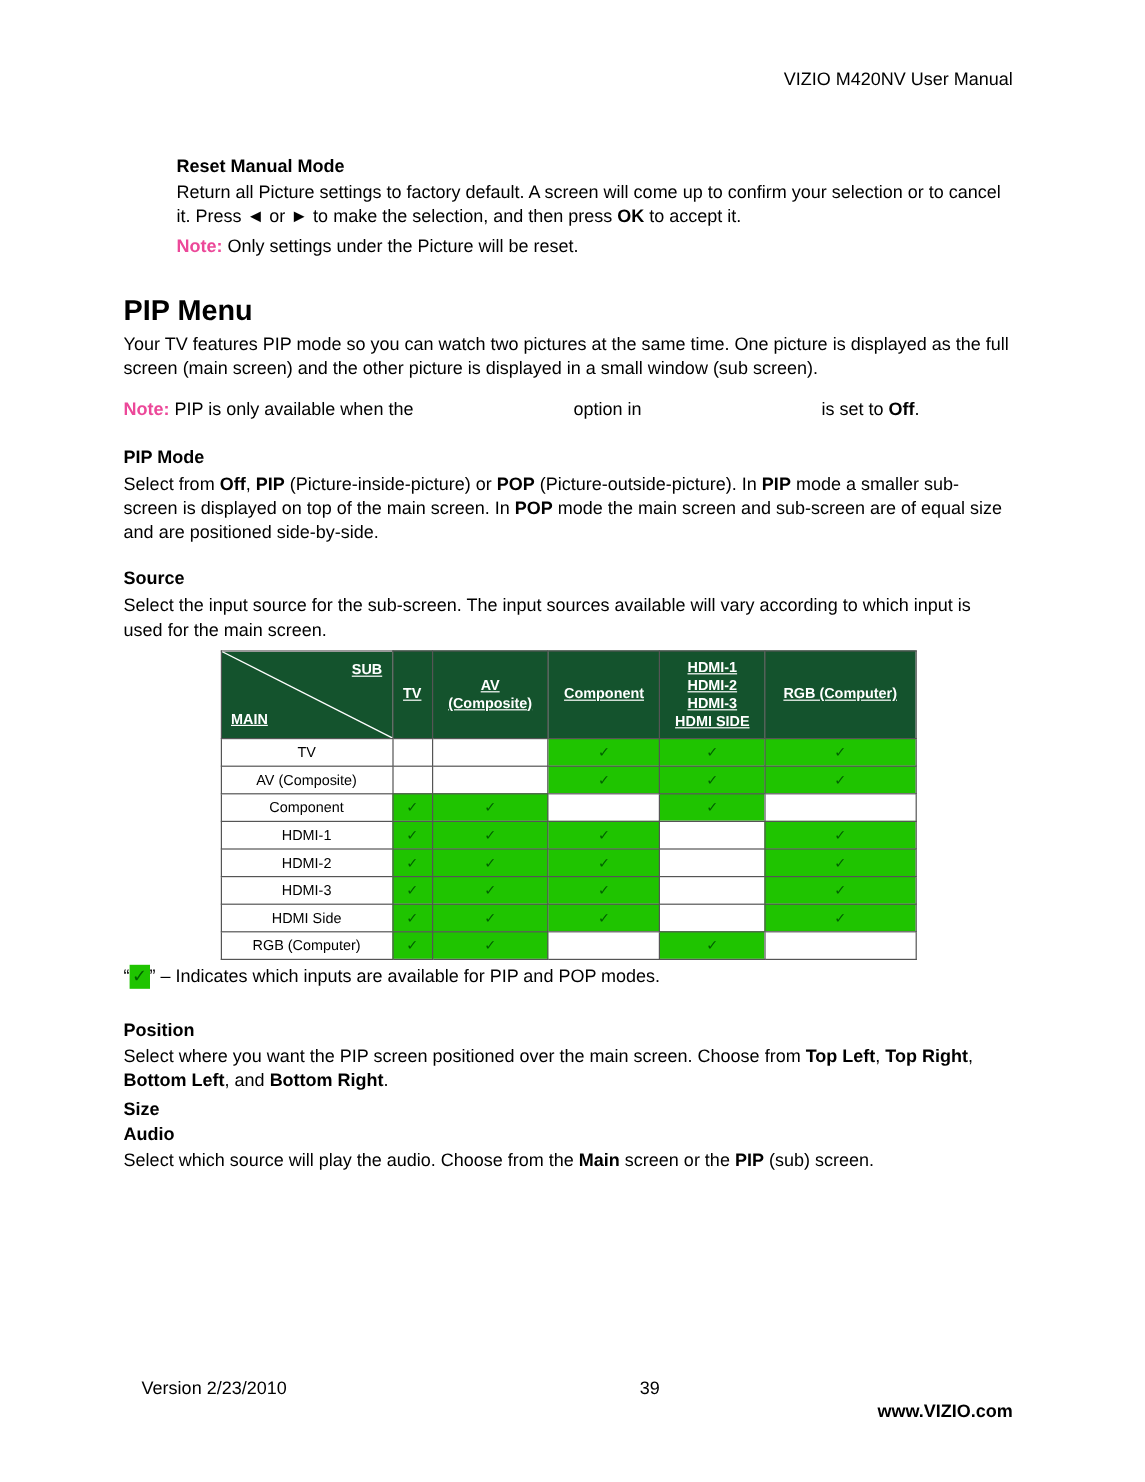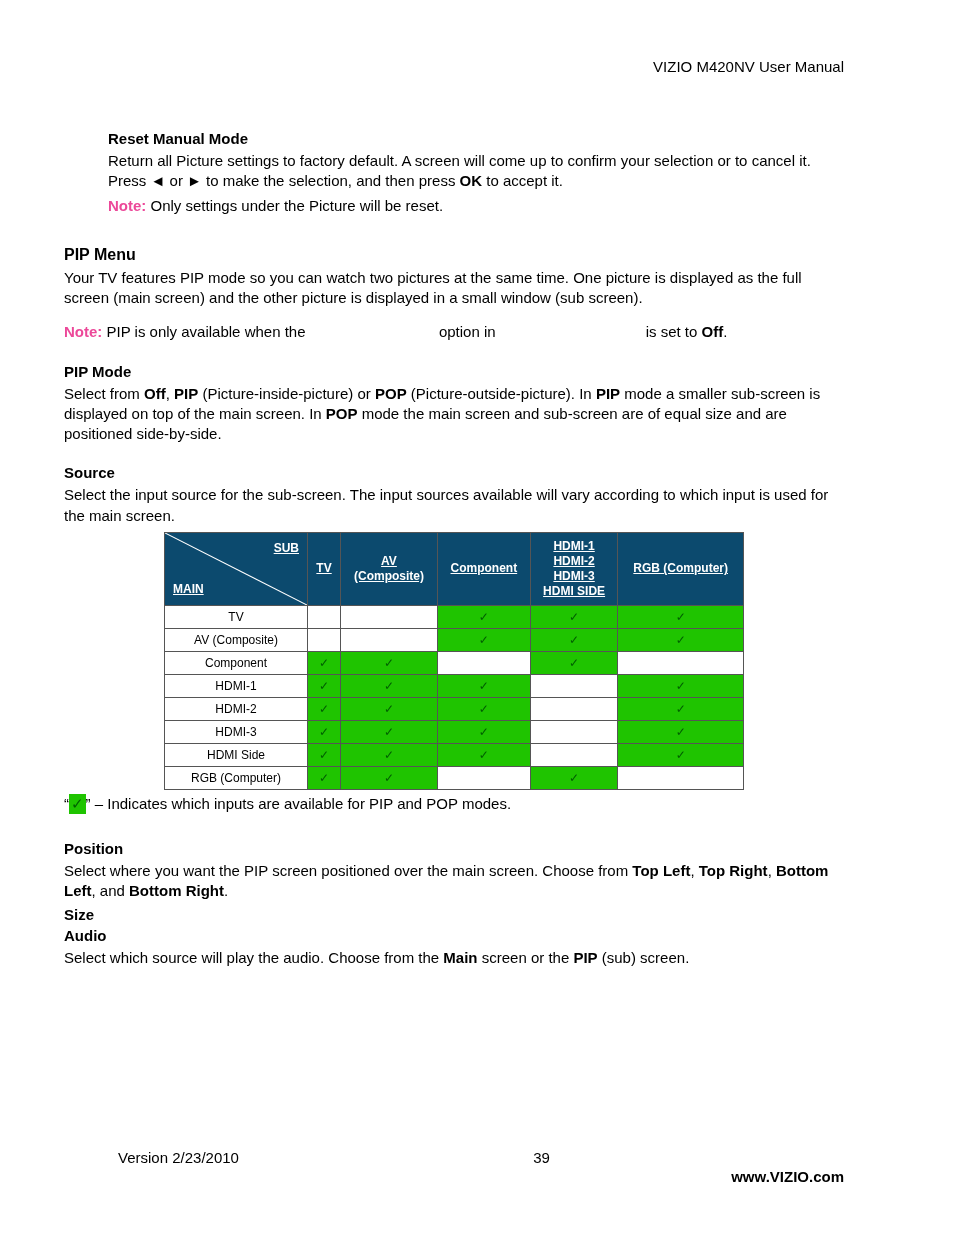--- a/index.html
+++ b/index.html
@@ -5,21 +5,21 @@
   body {
     font-family: Arial, Helvetica, sans-serif;
     font-size: 15px;
     background: #fff;
     color: #000;
     margin: 0;
     padding: 0;
     width: 954px;
   }
   .page {
-    padding: 60px 110px 40px 64px;
+    padding: 60px 110px 40px 103px;
     position: relative;
     min-height: 1235px;
     box-sizing: border-box;
   }
   .header-right {
     position: absolute;
     right: 110px;
     top: 58px;
     font-size: 15px;
   }
@@ -37,21 +37,21 @@
     margin: 0 0 4px 0;
     padding-left: 44px;
     line-height: 1.35;
   }
   .note-label {
     color: #ec4899;
     font-weight: bold;
   }
   .h2 {
     font-weight: bold;
-    font-size: 16px;
+    font-size: 24px;
     margin-top: 30px;
     margin-bottom: 4px;
   }
   .para0 {
     margin: 0 0 4px 0;
     line-height: 1.35;
   }
   .para0.spaced { margin-top: 14px; margin-bottom: 14px; }
   .h3b {
     font-weight: bold;
@@ -68,21 +68,21 @@
     width: 580px;
     font-size: 12px;
   }
   table.matrix th, table.matrix td {
     border: 1px solid #555;
     padding: 4px 6px;
     vertical-align: middle;
     text-align: center;
   }
   table.matrix th {
-    background: #0c4a6e;
+    background: #14532d;
     color: #fff;
     font-weight: bold;
     height: 64px;
     line-height: 1.25;
   }
   th.corner {
     position: relative;
     padding: 0;
     width: 130px;
     text-align: left;

